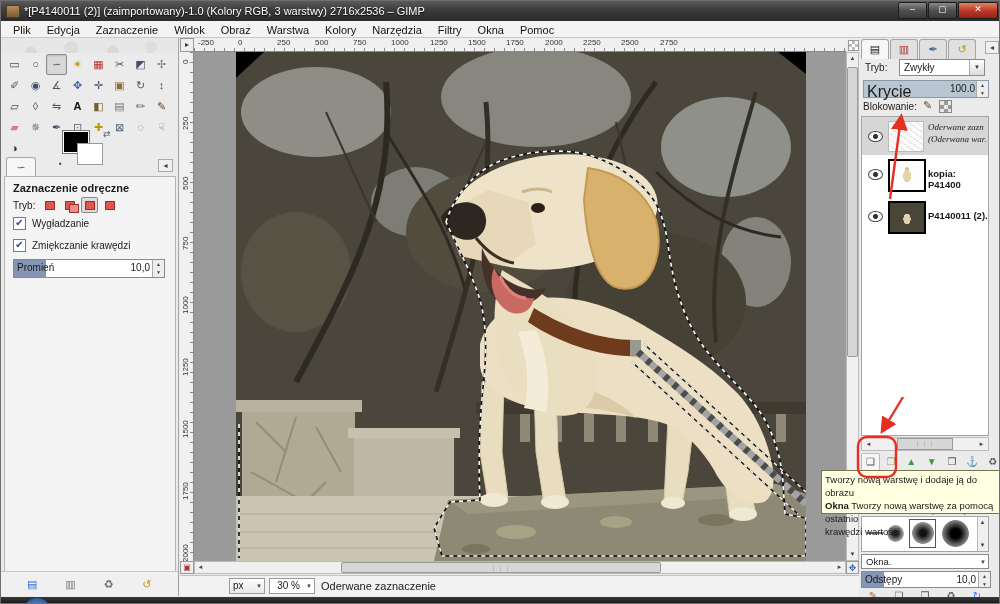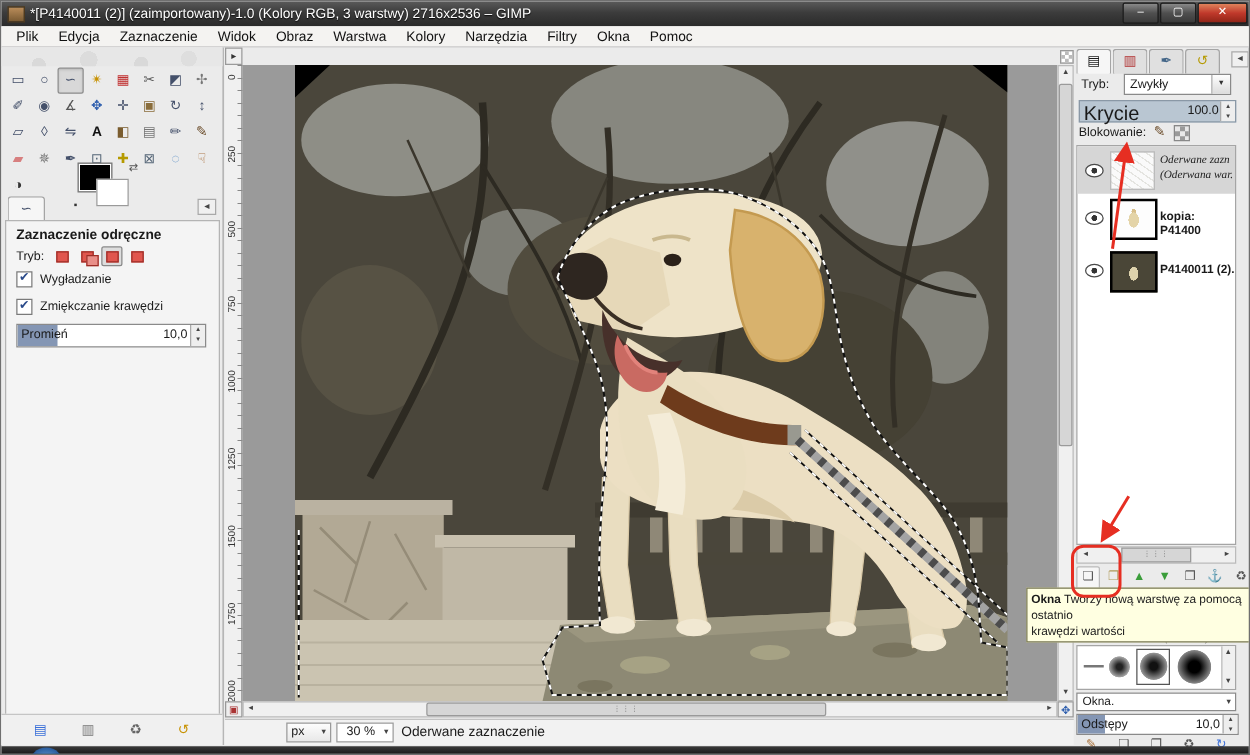--- a/index.html
+++ b/index.html
@@ -243,20 +243,35 @@
     <span class="spin">▲<br>▼</span>
   </div>
   <div class="abs dock-foot">
     <span class="foot-ic" style="color:#3a6fd8">▤</span>
     <span class="foot-ic" style="color:#777">▥</span>
     <span class="foot-ic" style="color:#666">♻</span>
     <span class="foot-ic" style="color:#c79100">↺</span>
   </div>
 
   <div class="abs corner-btn">▸</div>
+  <div class="abs hruler">
+    <i class="hl" style="left:4px">-250</i>
+    <i class="hl" style="left:44px">0</i>
+    <i class="hl" style="left:83px">250</i>
+    <i class="hl" style="left:121px">500</i>
+    <i class="hl" style="left:159px">750</i>
+    <i class="hl" style="left:197px">1000</i>
+    <i class="hl" style="left:236px">1250</i>
+    <i class="hl" style="left:274px">1500</i>
+    <i class="hl" style="left:312px">1750</i>
+    <i class="hl" style="left:351px">2000</i>
+    <i class="hl" style="left:389px">2250</i>
+    <i class="hl" style="left:427px">2500</i>
+    <i class="hl" style="left:466px">2750</i>
+  </div>
   <div class="abs ruler-ic"></div>
   <div class="abs vruler">
     <span class="vl" style="top:12px">0</span>
     <span class="vl" style="top:78px">250</span>
     <span class="vl" style="top:138px">500</span>
     <span class="vl" style="top:198px">750</span>
     <span class="vl" style="top:262px">1000</span>
     <span class="vl" style="top:324px">1250</span>
     <span class="vl" style="top:386px">1500</span>
     <span class="vl" style="top:448px">1750</span>
@@ -438,20 +453,21 @@
     <span class="lbtn" style="border:1px solid #bbb;background:#f6f6f6;">❏</span>
     <span class="lbtn" style="color:#b09a5a">❐</span>
     <span class="lbtn green">▲</span>
     <span class="lbtn green">▼</span>
     <span class="lbtn">❒</span>
     <span class="lbtn">⚓</span>
     <span class="lbtn">♻</span>
   </div>
 
   <div class="abs tooltip">
+    <div>Tworzy nową warstwę i dodaje ją do obrazu</div>
     <div><b>Okna</b><span> Tworzy nową warstwę za pomocą ostatnio</span></div>
     <div>krawędzi wartości</div>
   </div>
 
   <div class="abs bheader">2. Hardness 050 (51 × 51)</div>
   <div class="abs bbox"></div>
   <div class="abs bline"></div>
   <div class="abs bdot" style="left:886px;top:524px;width:17px;height:17px;background:radial-gradient(circle,#222 20%,#aaa 70%,transparent 72%);"></div>
   <div class="abs bsel"></div>
   <div class="abs bdot" style="left:911px;top:521px;width:22px;height:22px;background:radial-gradient(circle,#111 20%,#999 70%,transparent 72%);"></div>

